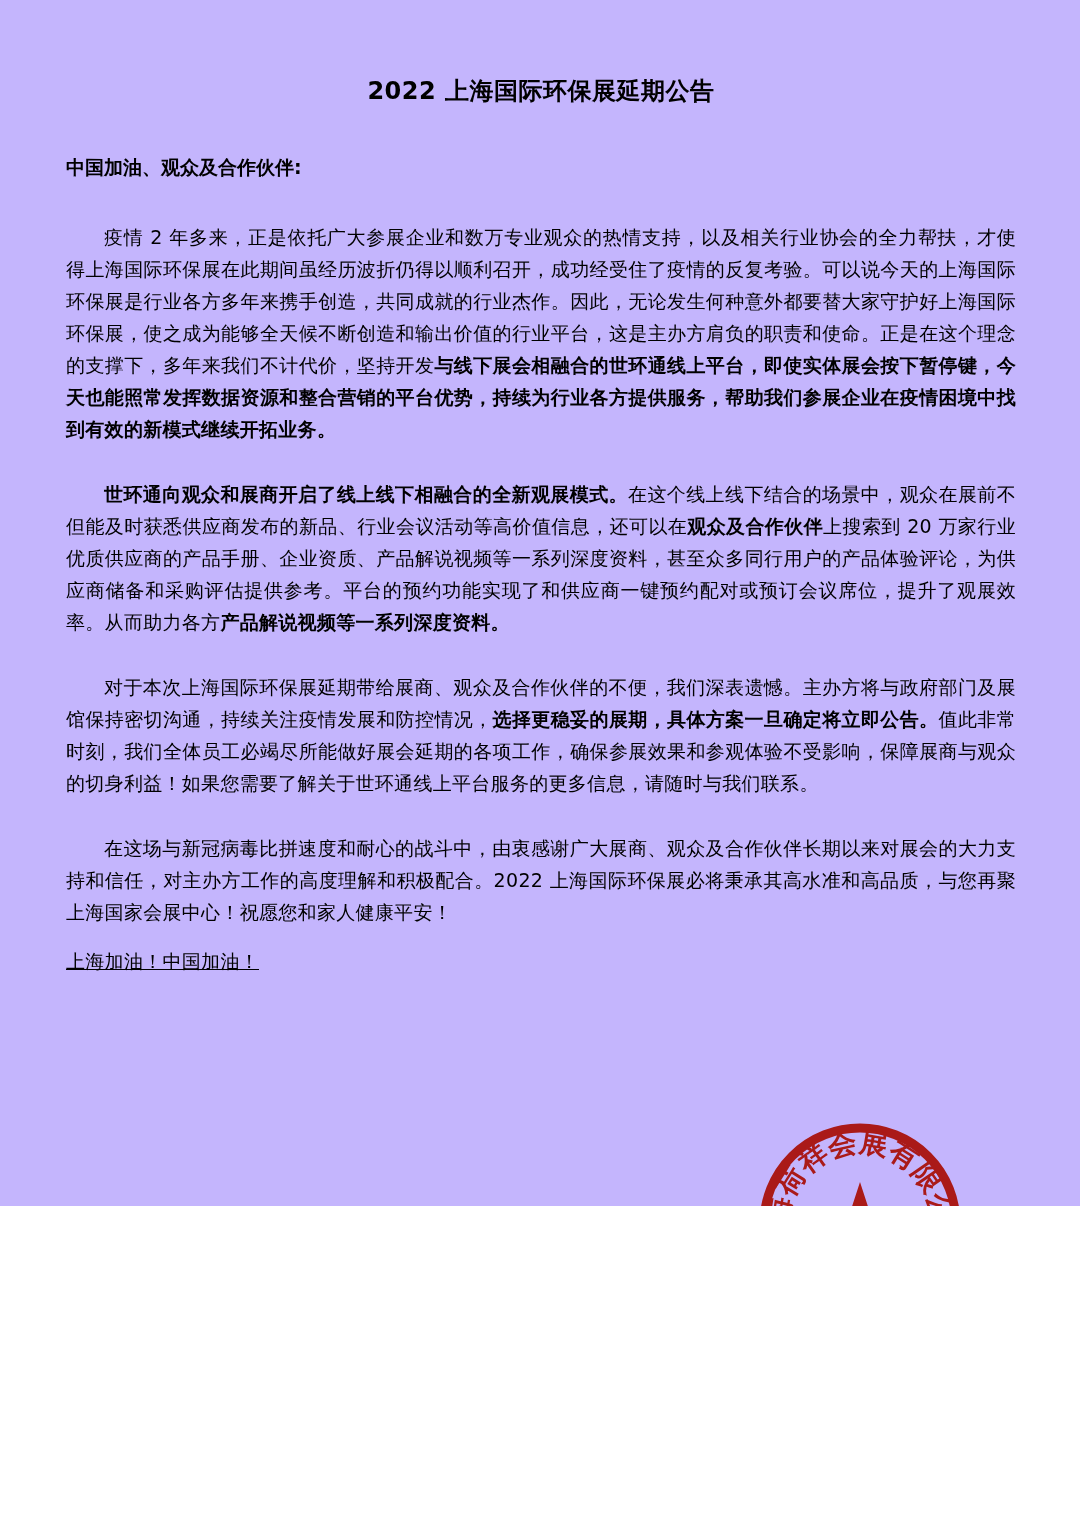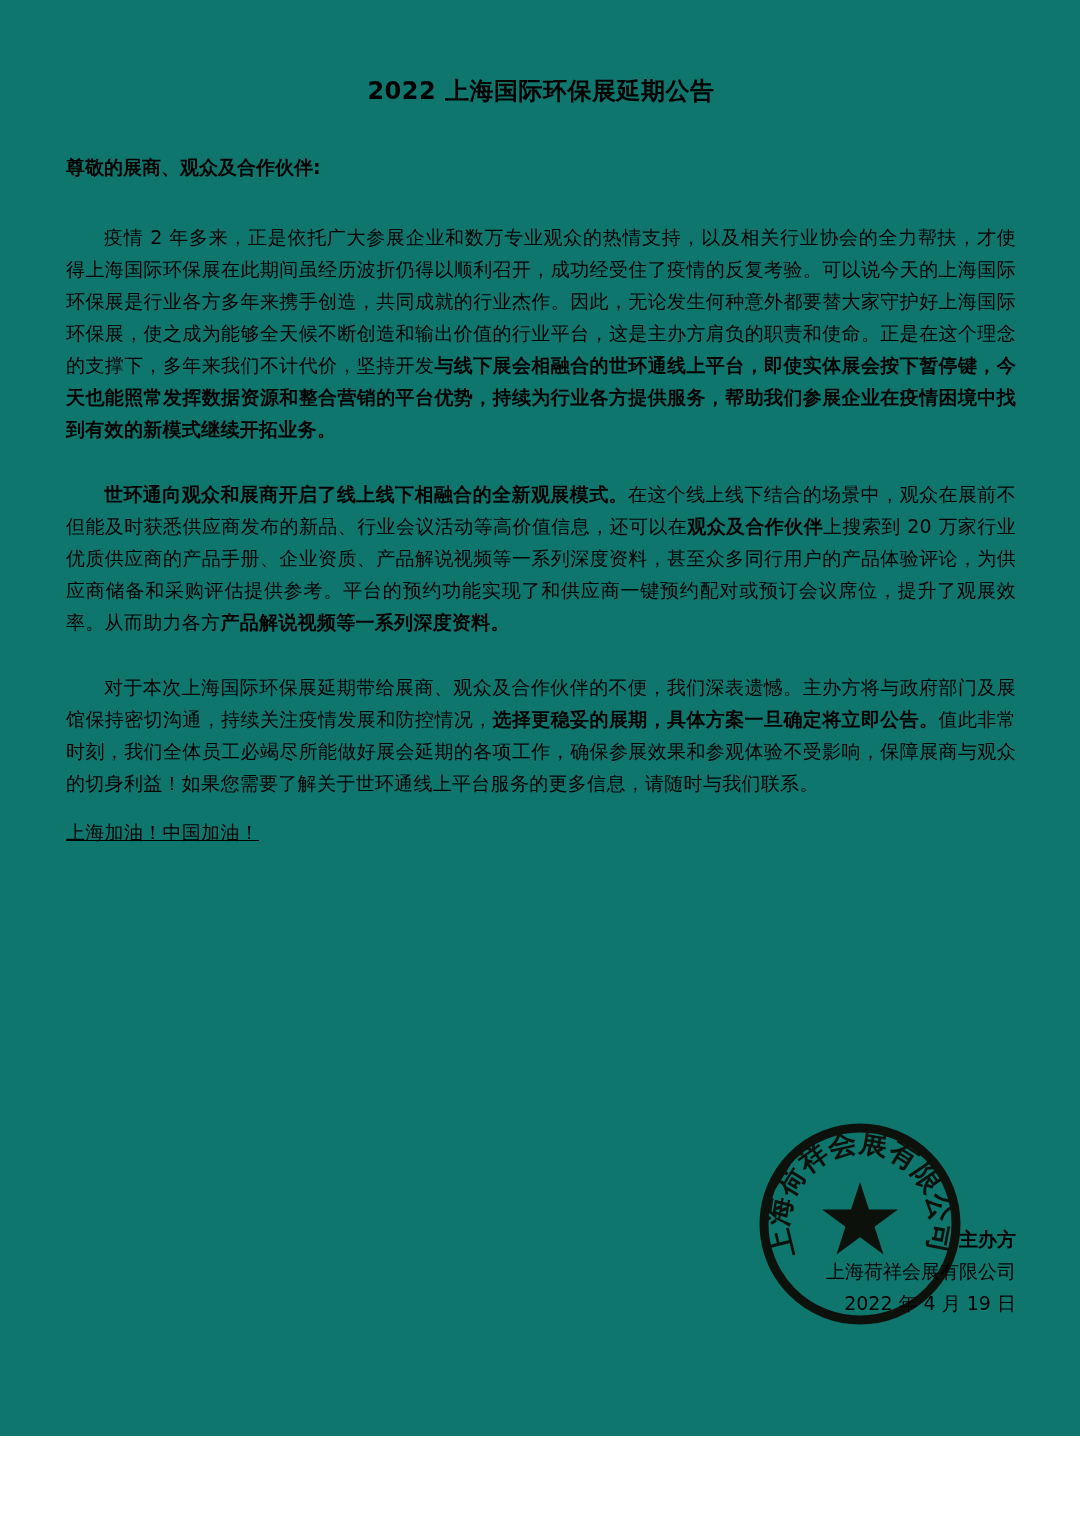--- a/index.html
+++ b/index.html
@@ -1,20 +1,20 @@
 <!DOCTYPE html>
 <html><head>
 <meta charset="utf-8">
 <style>
   html, body { margin: 0; padding: 0; background: #ffffff; }
   .page {
     position: relative;
     width: 1080px;
-    height: 1436px;
-    background: #0f766e;
+    height: 1206px;
+    background: #c4b5fd;
     font-family: "DejaVu Sans", sans-serif;
     color: #000000;
     overflow: hidden;
   }
   .content { padding: 76px 64px 0 66px; }
   .doc-title {
     margin: 0 0 45px 0;
     font-size: 24px;
     line-height: 30px;
     font-weight: 700;
@@ -61,26 +61,27 @@
   }
 </style>
 </head>
 <body>
 
 <div class="page">
   <div class="content">
 
     <h1 class="doc-title">2022 上海国际环保展延期公告</h1>
 
-    <div class="salutation">尊敬的展商、观众及合作伙伴:</div>
+    <div class="salutation">中国加油、观众及合作伙伴:</div>
 
     <div class="paragraphs">
         <p class="para indent"><span class="run">疫情 2 年多来，正是依托广大参展企业和数万专业观众的热情支持，以及相关行业协会的全力帮扶，才使得上海国际环保展在此期间虽经历波折仍得以顺利召开，成功经受住了疫情的反复考验。可以说今天的上海国际环保展是行业各方多年来携手创造，共同成就的行业杰作。因此，无论发生何种意外都要替大家守护好上海国际环保展，使之成为能够全天候不断创造和输出价值的行业平台，这是主办方肩负的职责和使命。正是在这个理念的支撑下，多年来我们不计代价，坚持开发</span><span class="run bold">与线下展会相融合的世环通线上平台，即使实体展会按下暂停键，今天也能照常发挥数据资源和整合营销的平台优势，持续为行业各方提供服务，帮助我们参展企业在疫情困境中找到有效的新模式继续开拓业务。</span></p>
         <p class="para indent"><span class="run bold">世环通向观众和展商开启了线上线下相融合的全新观展模式。</span><span class="run">在这个线上线下结合的场景中，观众在展前不但能及时获悉供应商发布的新品、行业会议活动等高价值信息，还可以在</span><span class="run bold">观众及合作伙伴</span><span class="run">上搜索到 20 万家行业优质供应商的产品手册、企业资质、产品解说视频等一系列深度资料，甚至众多同行用户的产品体验评论，为供应商储备和采购评估提供参考。平台的预约功能实现了和供应商一键预约配对或预订会议席位，提升了观展效率。从而助力各方</span><span class="run bold">产品解说视频等一系列深度资料。</span></p>
         <p class="para indent"><span class="run">对于本次上海国际环保展延期带给展商、观众及合作伙伴的不便，我们深表遗憾。主办方将与政府部门及展馆保持密切沟通，持续关注疫情发展和防控情况，</span><span class="run bold">选择更稳妥的展期，具体方案一旦确定将立即公告。</span><span class="run">值此非常时刻，我们全体员工必竭尽所能做好展会延期的各项工作，确保参展效果和参观体验不受影响，保障展商与观众的切身利益！如果您需要了解关于世环通线上平台服务的更多信息，请随时与我们联系。</span></p>
+        <p class="para indent"><span class="run">在这场与新冠病毒比拼速度和耐心的战斗中，由衷感谢广大展商、观众及合作伙伴长期以来对展会的大力支持和信任，对主办方工作的高度理解和积极配合。2022 上海国际环保展必将秉承其高水准和高品质，与您再聚上海国家会展中心！祝愿您和家人健康平安！</span></p>
         <p class="para"><span class="run">上海加油！中国加油！</span></p>
       </div>
   </div>
 
   <div class="signature">
     <div class="host">主办方</div>
     <div class="company">上海荷祥会展有限公司</div>
     <div class="date">2022 年 4 月 19 日</div>
   </div>
 

